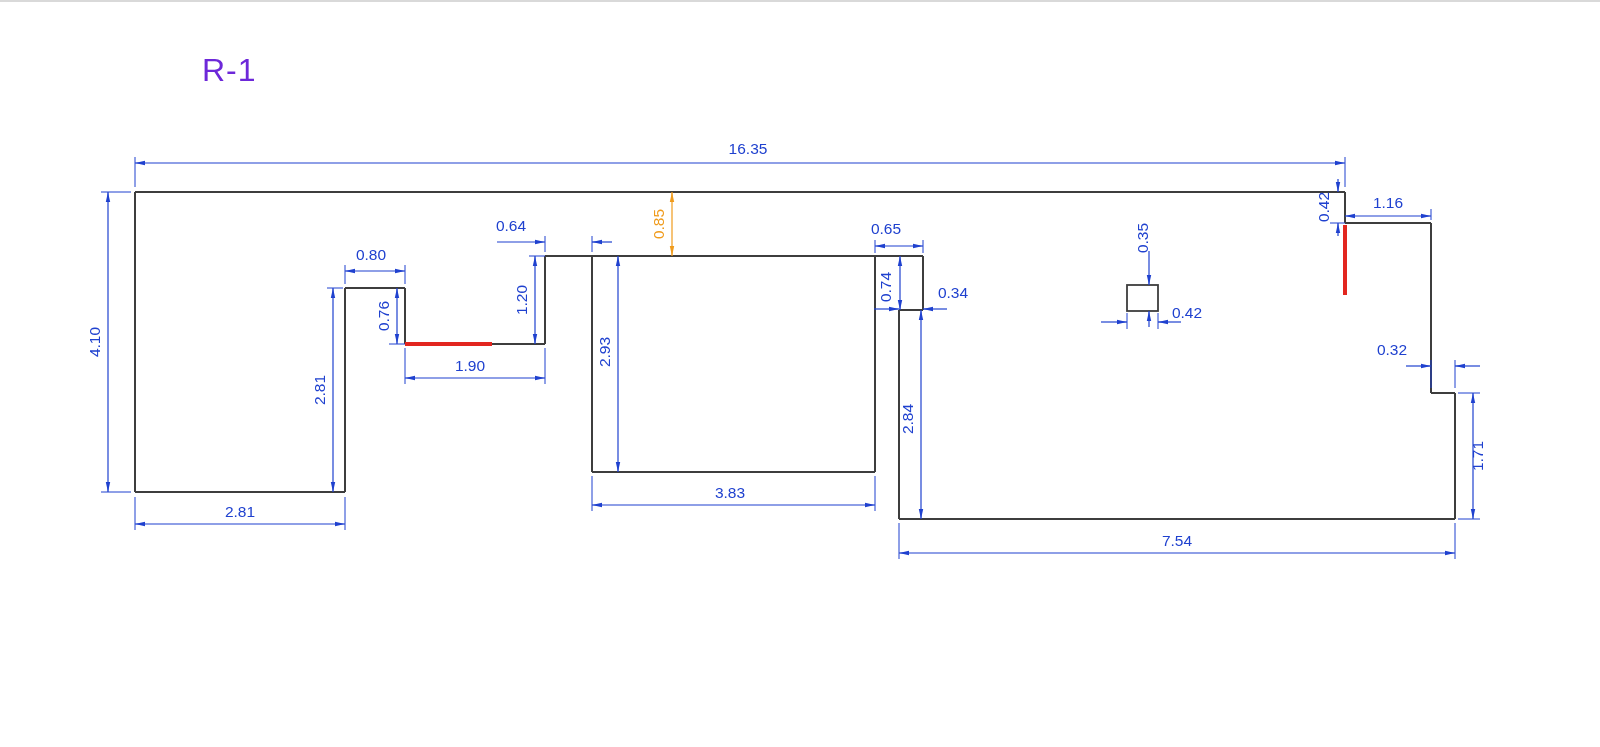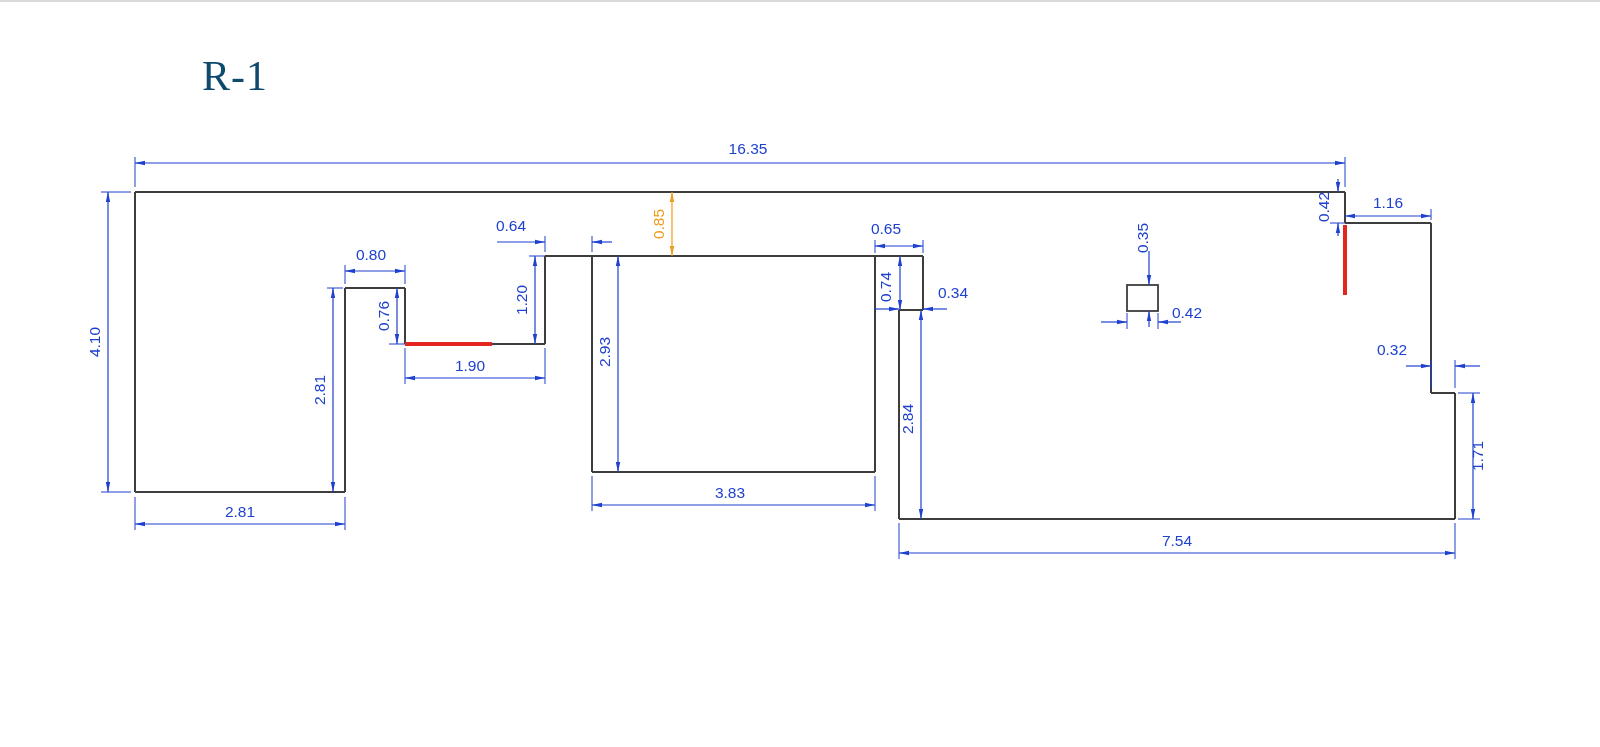--- a/index.html
+++ b/index.html
@@ -1,20 +1,20 @@
 <!DOCTYPE html>
 <html><head>
 <meta charset="utf-8">
 <style>
   html,body{margin:0;padding:0;background:#ffffff;}
   .stage{position:relative;width:1600px;height:747px;background:#ffffff;overflow:hidden;
          font-family:"Liberation Sans","DejaVu Sans",sans-serif;}
   .stage svg{position:absolute;left:0;top:0;}
-  .title{position:absolute;left:202px;top:52px;font-size:42px;font-weight:400;
-         color:#0c4a6e;letter-spacing:1px;font-family:Liberation Serif, serif;}
+  .title{position:absolute;left:202px;top:52px;font-size:32px;font-weight:400;
+         color:#6d28d9;letter-spacing:1px;font-family:Liberation Sans, sans-serif;}
 </style>
 </head>
 <body>
 
 <div class="stage">
   <svg width="1600" height="747" viewBox="0 0 1600 747">
       <line x1="0" y1="1" x2="1600" y2="1" stroke="#cdcdcd" stroke-width="1.5"></line>
       <line x1="135" y1="192" x2="1345" y2="192" stroke="#3d3d3d" stroke-width="2"></line>
       <line x1="135" y1="192" x2="135" y2="492" stroke="#3d3d3d" stroke-width="2"></line>
       <line x1="135" y1="492" x2="345" y2="492" stroke="#3d3d3d" stroke-width="2"></line>

